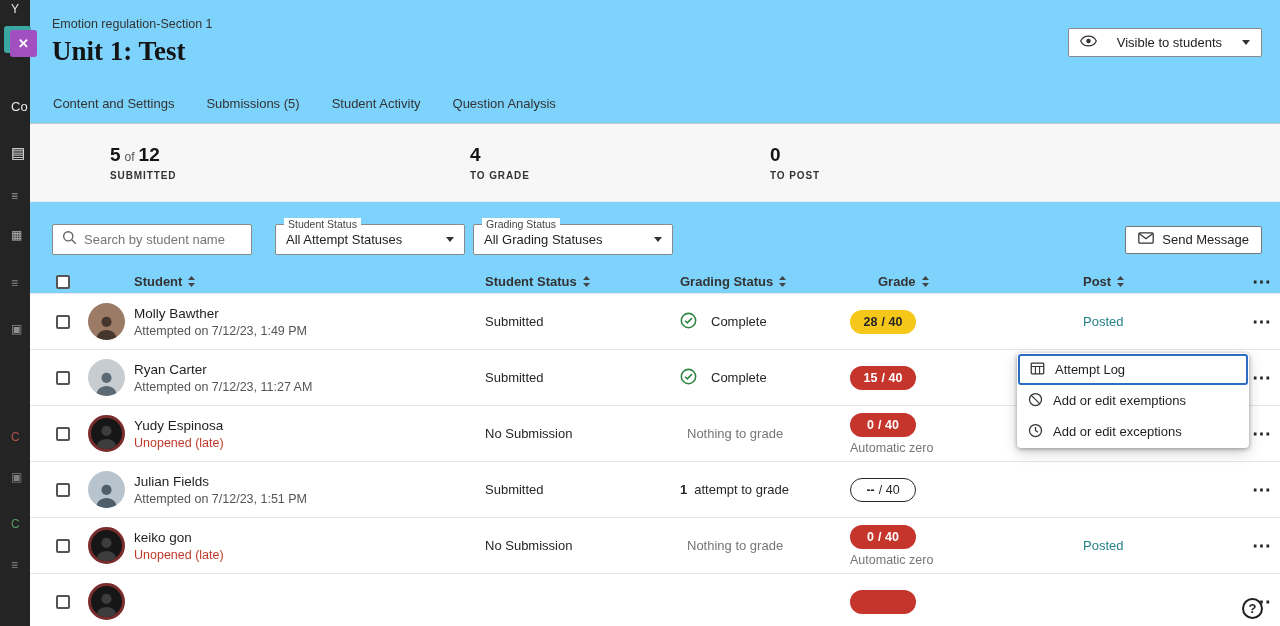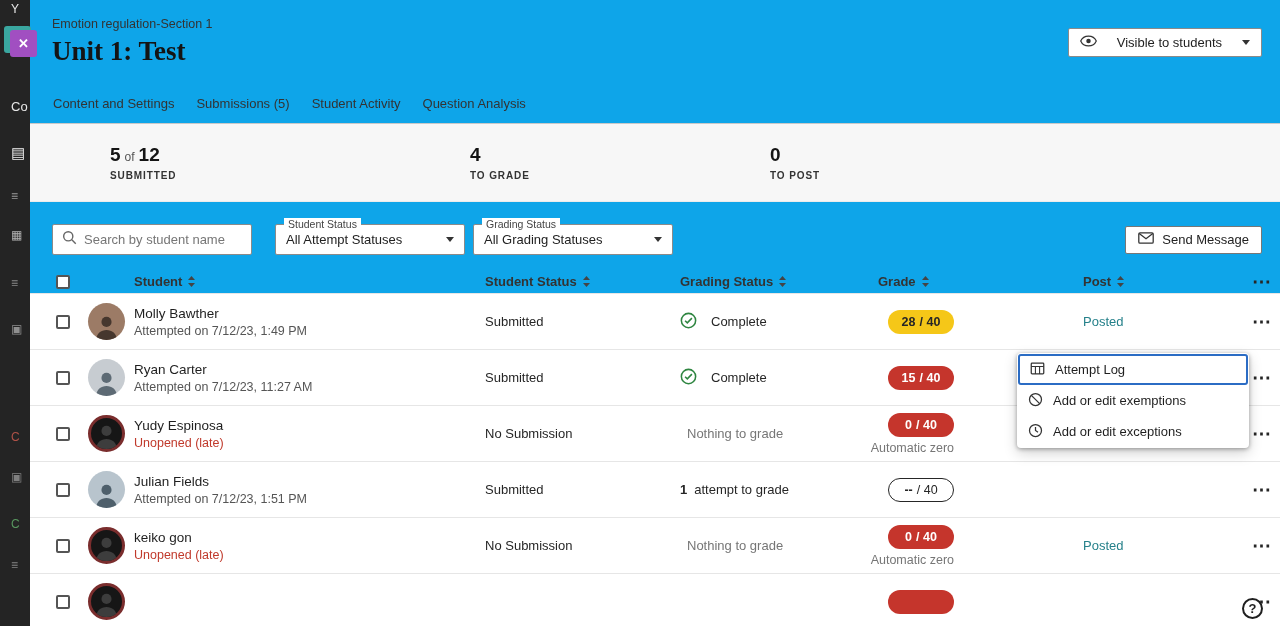--- a/index.html
+++ b/index.html
@@ -22,32 +22,32 @@
   .fr9{top:517px;color:#58975f}
   .fr10{top:558px;color:#858585}
 
   .close-back{position:absolute;left:4px;top:26px;width:27px;height:27px;
               background:#3aa7a0;border-radius:3px;z-index:9}
   .close-btn{position:absolute;left:10px;top:30px;width:27px;height:27px;z-index:10;
              background:#a14fc1;border:0;border-radius:3px;color:#fff;font-size:13px;
              font-weight:bold;display:flex;align-items:center;justify-content:center;cursor:pointer}
 
   
-  .panel{flex:1;position:relative;background:#0ea5e9;overflow:hidden;display:flex;flex-direction:column}
+  .panel{flex:1;position:relative;background:#7dd3fc;overflow:hidden;display:flex;flex-direction:column}
 
   .hdr{height:90px;flex:none;position:relative;padding:17px 18px 0 22px}
   .breadcrumb{font-size:12.5px;color:#333}
   .page-title{font-family:"Liberation Serif",serif;font-size:27px;font-weight:700;color:#141414;margin-top:5px}
   .visibility-btn{position:absolute;top:28px;right:18px;height:29px;background:#fff;
                   border:1px solid #8a8a8a;border-radius:2px;display:flex;align-items:center;
                   gap:20px;padding:0 11px;font-size:13px;color:#222;cursor:pointer}
   .caret{width:0;height:0;border-left:4px solid transparent;border-right:4px solid transparent;
          border-top:5px solid #333;display:inline-block}
 
-  .tabs{height:34px;flex:none;display:flex;gap:20px;align-items:flex-end;
+  .tabs{height:34px;flex:none;display:flex;gap:30px;align-items:flex-end;
         padding-left:22px;border-bottom:1px solid #c9c9c9}
   .tab{background:none;border:none;font-family:inherit;font-size:13px;color:#333;
        padding:0 1px 9px;border-bottom:3px solid transparent;cursor:pointer}
 
   .stats{height:78px;flex:none;background:#f7f7f7;border-bottom:1px solid #ececec;
          display:flex;align-items:center;padding-left:80px}
   .stat{display:flex;flex-direction:column}
   .stat.s1{width:360px}
   .stat.s2{width:300px}
   .stat-line{display:flex;align-items:baseline}
@@ -91,21 +91,21 @@
   .avatar.a2{background:#c7ccd1}.avatar.a2 .ph{fill:#5d6a74}
   .avatar.a4{background:#b8c4cd}.avatar.a4 .ph{fill:#4e5f6b}
   .avatar.dark{background:#161616;border:3px solid #7a2d2d}.avatar.dark .ph{fill:#3d3d3d}
   .name{font-size:13.5px;color:#1f1f1f}
   .sub{font-size:12.5px;color:#555;margin-top:3px}
   .sub.late{color:#c0392b}
   .status{font-size:13px;color:#262626}
   .grading{display:flex;align-items:center;gap:7px;font-size:13px;color:#262626}
   .grading.muted{color:#767676}
   .grading b{font-weight:700}
-  .grade-cell{display:flex;flex-direction:column;align-items:flex-end;gap:4px;width:96px;margin-left:8px}
+  .grade-cell{display:flex;flex-direction:column;align-items:flex-start;gap:4px;width:96px;margin-left:0}
   .pill{min-width:66px;height:24px;border-radius:13px;display:flex;align-items:center;
         justify-content:center;padding:0 10px;font-size:12.5px;font-weight:700;cursor:pointer}
   .pill .tot{margin-left:4px}
   .pill-warning{background:#f5c718;color:#262626}
   .pill-danger{background:#c5352c;color:#fff}
   .pill-outline{background:#fff;color:#262626;border:1px solid #262626;font-weight:400}
   .auto-zero{font-size:12.5px;color:#767676}
   .post-cell{padding-left:56px;font-size:13px;color:#25808a}
   .row-menu{justify-self:end;background:none;border:0;font-size:19px;font-weight:700;
             color:#262626;letter-spacing:1px;padding:0 8px;cursor:pointer;font-family:inherit}

